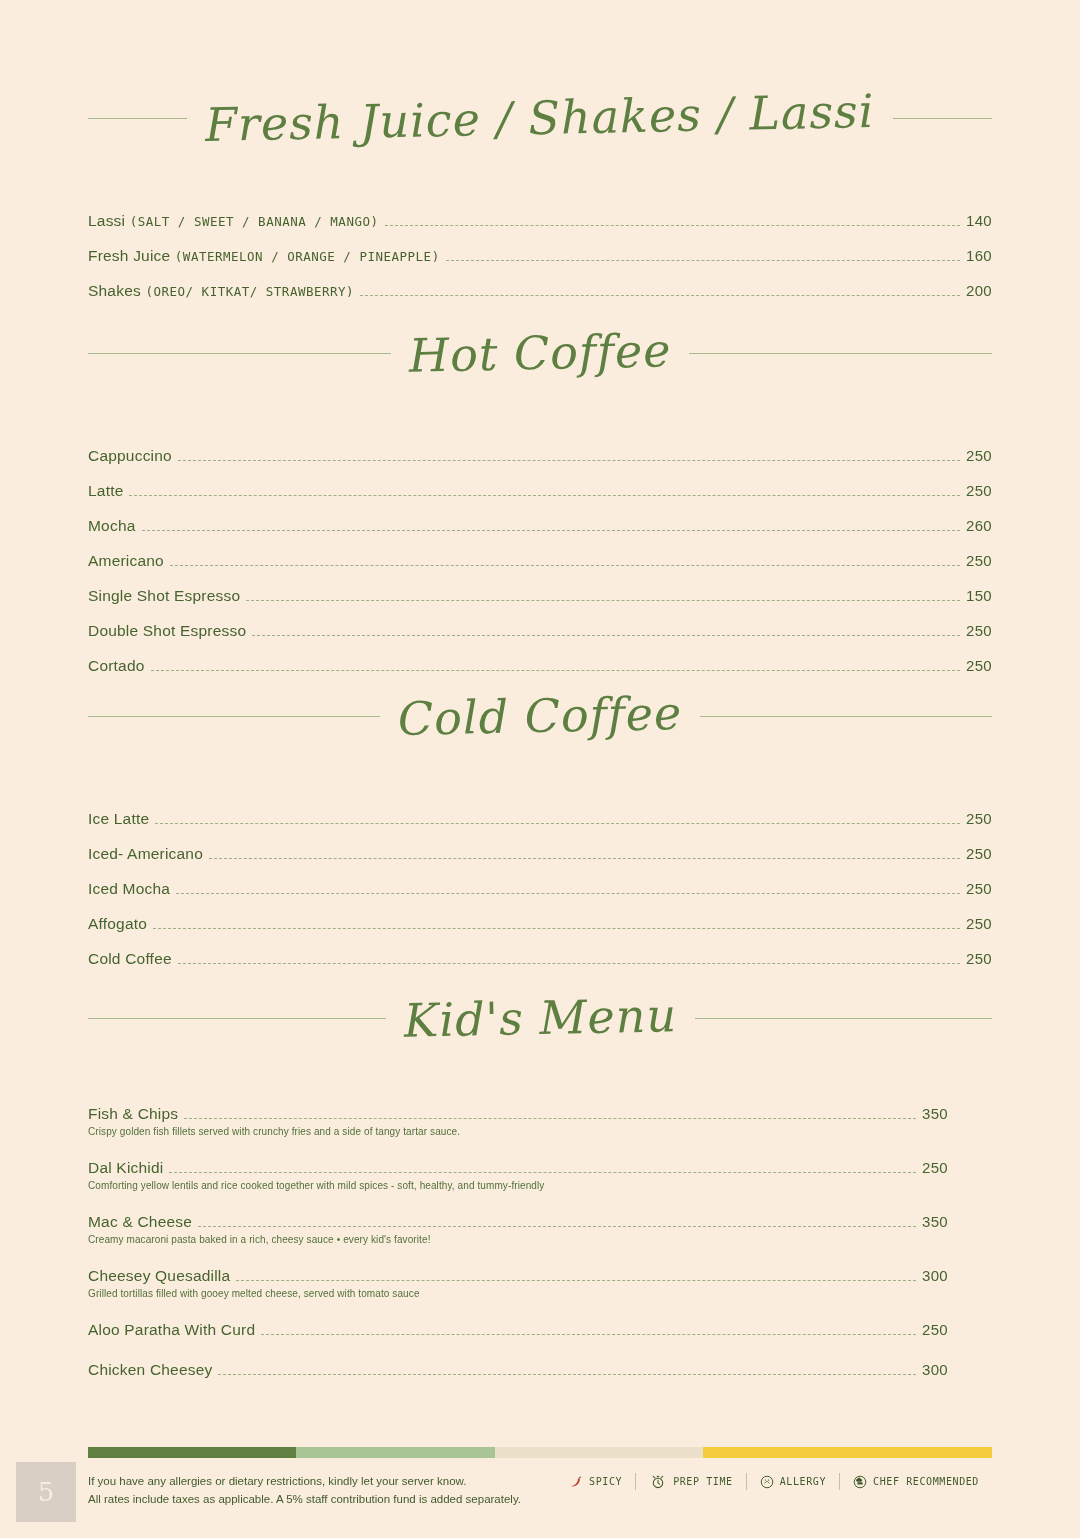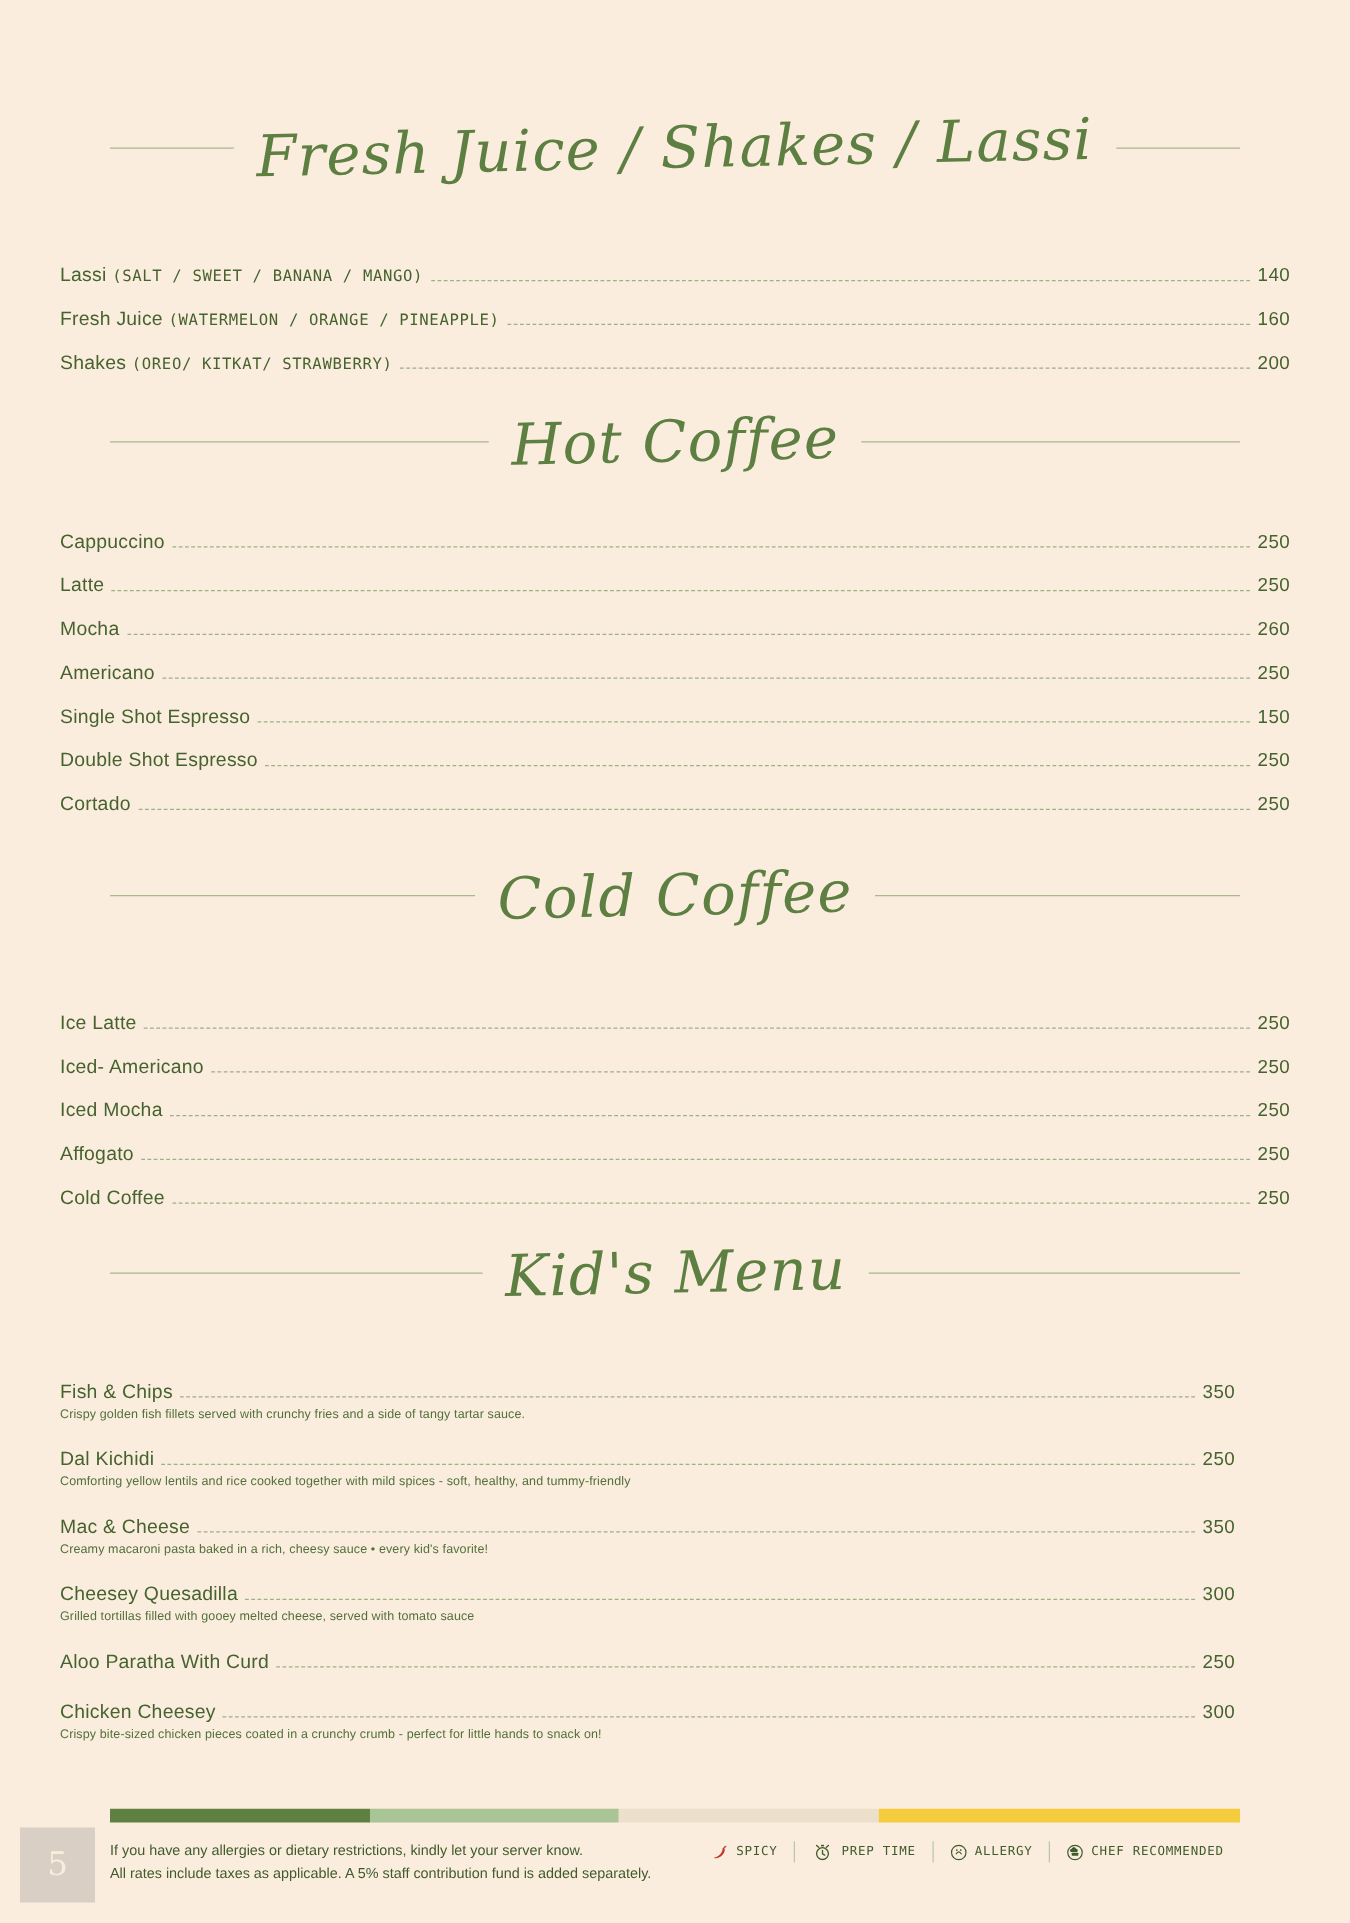--- a/index.html
+++ b/index.html
@@ -42,21 +42,21 @@
     font-weight: 400;
     font-size: 46px;
     line-height: 1;
     color: #5d7f41;
     white-space: nowrap;
     letter-spacing: 1px;
     transform: rotate(-1.2deg);
   }
   
   .items {
-    padding: 0 48px;
+    padding: 0 88px;
     box-sizing: border-box;
   }
   .row {
     display: flex;
     align-items: baseline;
     width: 100%;
   }
   .row .nm {
     font-size: 15.5px;
     color: #46632f;
@@ -181,21 +181,21 @@
       <div class="pr">200</div>
     </div>
   </div>
 
   <div class="section-head" style="position:absolute; left:0; top:330px; width:1080px;">
     <div class="rule"></div>
     <div class="section-title">Hot Coffee</div>
     <div class="rule"></div>
   </div>
 
-  <div class="items" style="position:absolute; left:0; top:425px; width:1080px;">
+  <div class="items" style="position:absolute; left:0; top:447px; width:1080px;">
     <div class="row" style="margin-bottom:17px;">
       <div class="nm">Cappuccino</div>
       <div class="dots"></div>
       <div class="pr">250</div>
     </div>
     <div class="row" style="margin-bottom:17px;">
       <div class="nm">Latte</div>
       <div class="dots"></div>
       <div class="pr">250</div>
     </div>
@@ -311,21 +311,20 @@
         <div class="pr">250</div>
       </div>
     </div>
 
     <div>
       <div class="row">
         <div class="nm">Chicken Cheesey</div>
         <div class="dots"></div>
         <div class="pr">300</div>
       </div>
-      <div class="desc">Crispy bite-sized chicken pieces coated in a crunchy crumb - perfect for little hands to snack on!</div>
     </div>
   </div>
 
   <div class="stripe">
     <div style="flex:0 0 23%; background:#5f8041;"></div>
     <div style="flex:0 0 22%; background:#a9c495;"></div>
     <div style="flex:0 0 23%; background:#ece0cb;"></div>
     <div style="flex:1 1 auto; background:#f6cc3f;"></div>
   </div>
 

